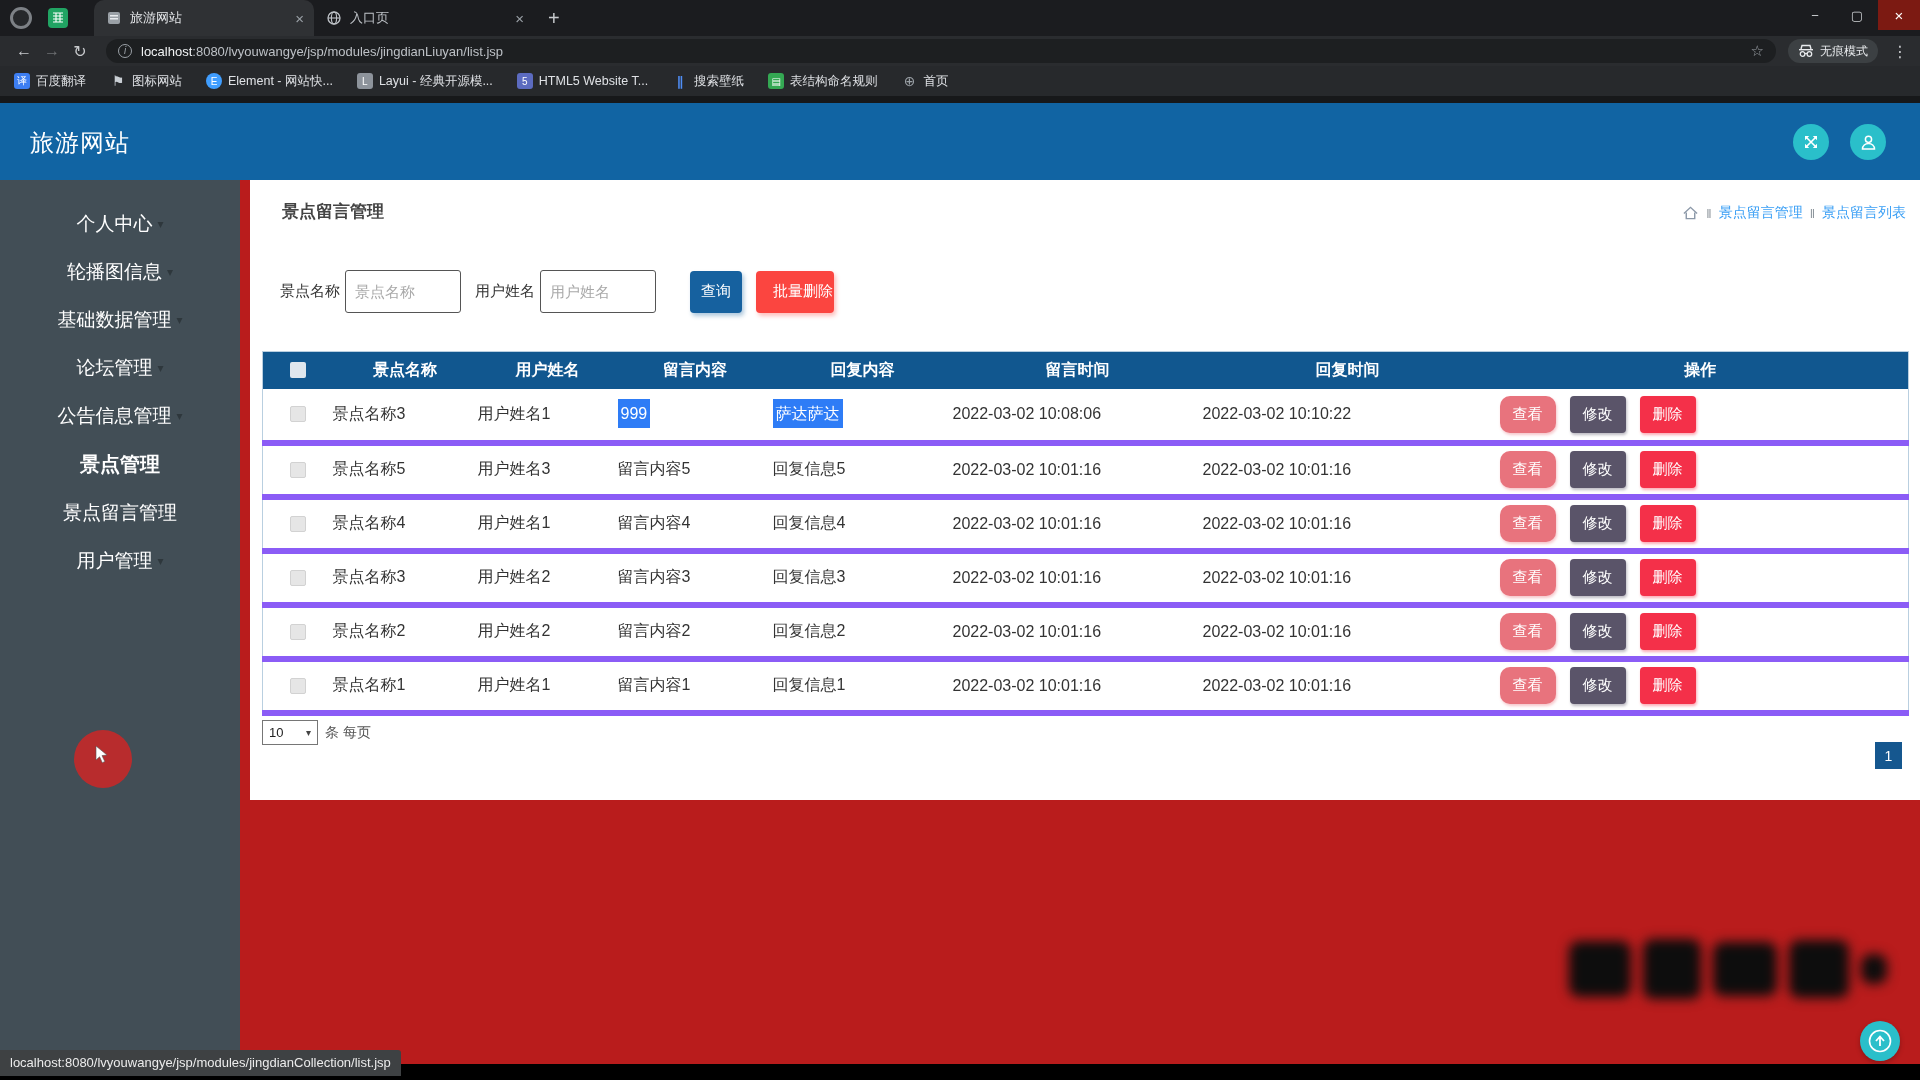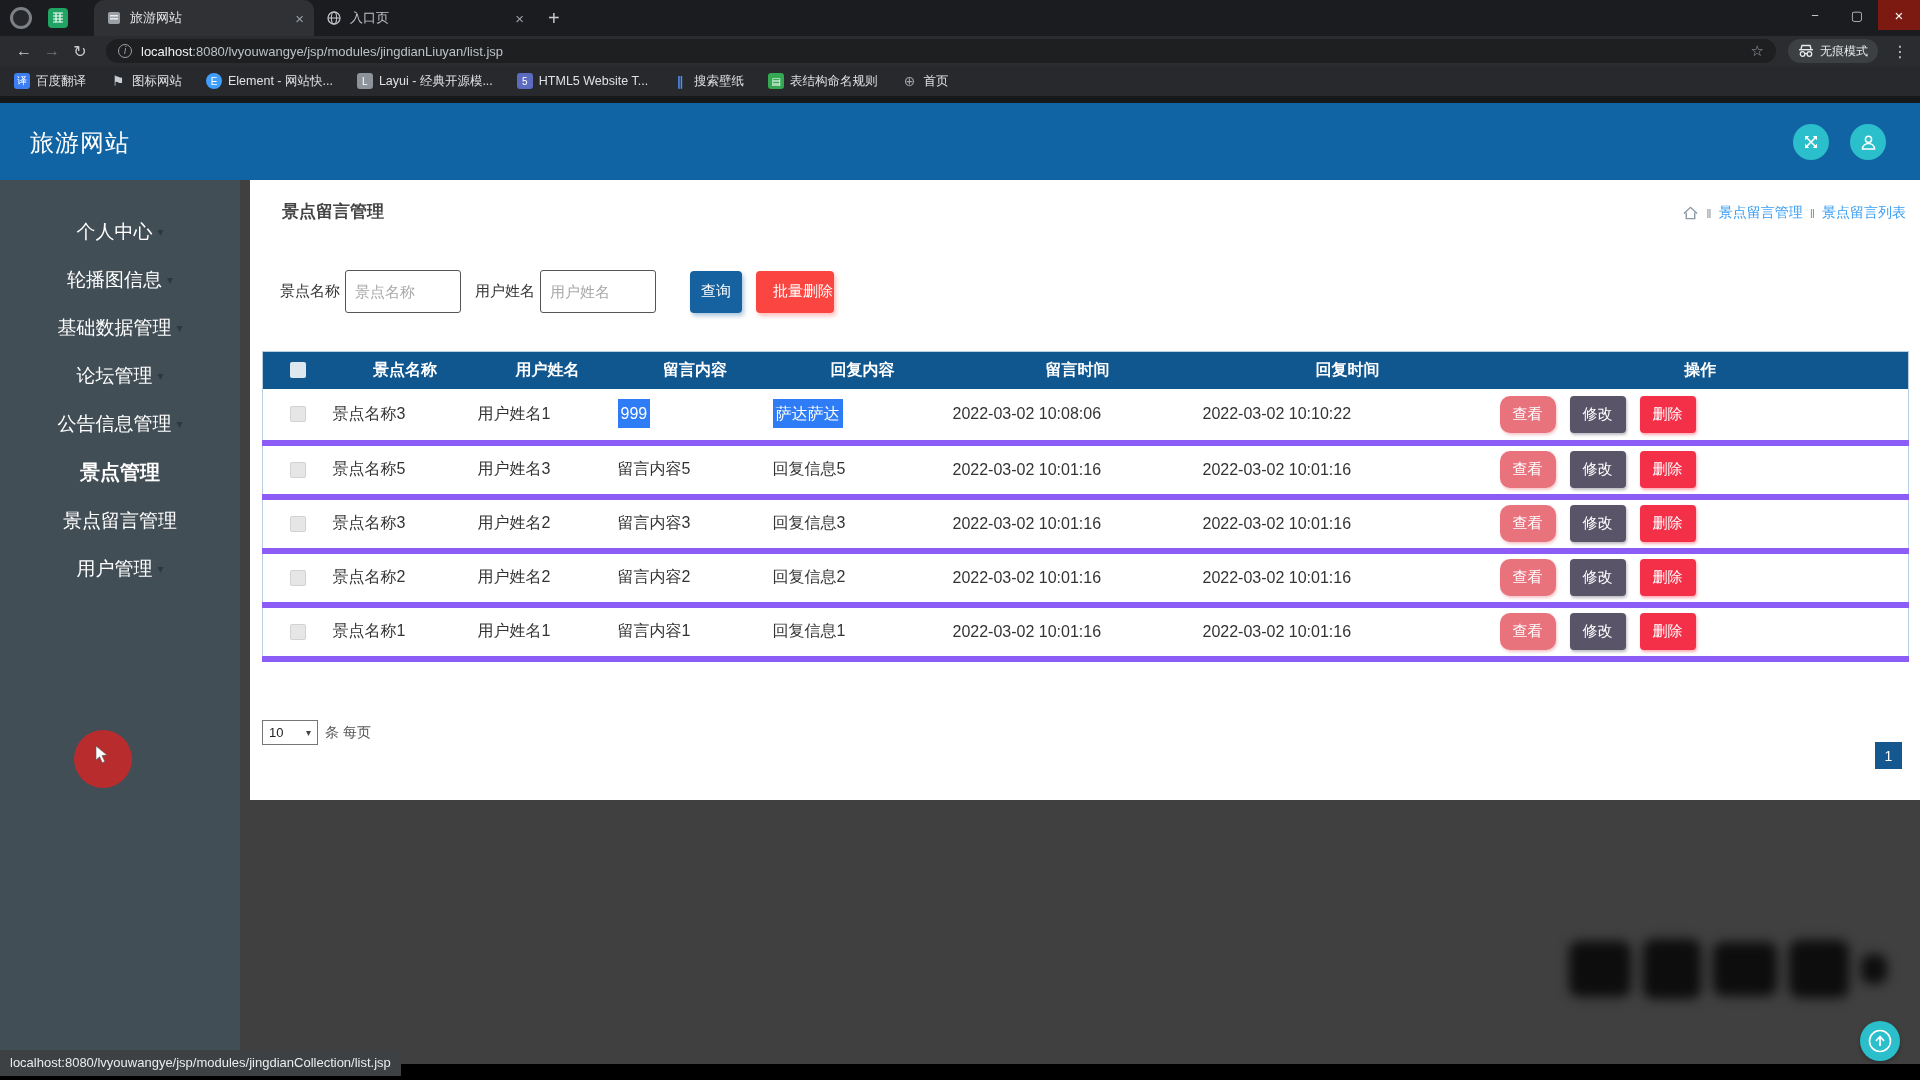--- a/index.html
+++ b/index.html
@@ -1,18 +1,18 @@
 <!DOCTYPE html>
 <html><head>
 <meta charset="utf-8">
 <style>
   * { margin:0; padding:0; box-sizing:border-box; }
   html,body { width:1920px; height:1080px; overflow:hidden; }
   body { font-family:"Liberation Sans","DejaVu Sans",sans-serif; }
-  .screen { position:relative; width:1920px; height:1080px; background:#404040; overflow:hidden; }
+  .screen { position:relative; width:1920px; height:1080px; background:#b91c1c; overflow:hidden; }
 
   
   .tabbar { position:absolute; left:0; top:0; width:1920px; height:36px; background:#1b1c1f; display:flex; align-items:center; }
   .win-logo { width:22px; height:22px; border-radius:50%; border:3px solid #7d8186; background:#26282b; margin-left:10px; }
   .ext-green { width:20px; height:20px; border-radius:4px; background:#21a463; margin-left:16px; display:flex; align-items:center; justify-content:center; }
   .ext-green svg { display:block; }
   .tab { height:36px; display:flex; align-items:center; padding:0 10px 0 12px; max-width:250px; min-width:220px; color:#bdc1c6; font-size:13px; position:relative; }
   .tab.active { background:#2f3134; border-radius:10px 10px 0 0; color:#e4e6e9; margin-left:26px; }
   .tab .favicon { width:16px; height:16px; margin-right:8px; flex:0 0 auto; }
   .tab .tab-title { flex:1; overflow:hidden; white-space:nowrap; }
@@ -39,21 +39,21 @@
   .chrome-gap { position:absolute; left:0; top:96px; width:1920px; height:7px; background:#17181a; }
 
   
   .app-header { position:absolute; left:0; top:103px; width:1920px; height:77px; background:#1164a3; }
   .app-title { position:absolute; left:30px; top:24px; color:#fff; font-size:24px; letter-spacing:1px; }
   .hdr-circle { position:absolute; width:36px; height:36px; border-radius:50%; background:#2abfca; top:21px; display:flex; align-items:center; justify-content:center; }
   .hdr-circle.expand { left:1793px; }
   .hdr-circle.user { left:1850px; }
 
   
-  .sidebar { position:absolute; left:0; top:180px; width:240px; height:884px; background:#424e56; padding-top:28px; }
+  .sidebar { position:absolute; left:0; top:180px; width:240px; height:884px; background:#424e56; padding-top:20px; }
   .side-item { position:relative; text-align:center; color:#fff; font-size:19px; padding:11px 0; white-space:nowrap; }
   .side-item .caret { color:#2e373c; font-size:12px; margin-left:5px; vertical-align:2px; }
   .side-item.active { font-weight:bold; font-size:20px; }
   .click-ring { position:absolute; left:74px; top:550px; width:58px; height:58px; border-radius:50%; background:rgba(200,40,40,.88); }
   .click-ring svg { position:absolute; left:21px; top:16px; }
 
   
   .main { position:absolute; left:250px; top:180px; width:1670px; height:620px; background:#ffffff; }
   .page-title { position:absolute; left:32px; top:20px; font-size:17px; font-weight:bold; color:#444; }
   .breadcrumb { position:absolute; right:14px; top:24px; display:flex; align-items:center; gap:7px; font-size:14px; }
@@ -296,20 +296,32 @@
         <td>留言内容5</td>
         <td>回复信息5</td>
         <td>2022-03-02 10:01:16</td>
         <td>2022-03-02 10:01:16</td>
         <td><span class="act-btn act-view">查看</span><span class="act-btn act-edit">修改</span><span class="act-btn act-del">删除</span></td>
       </tr>
       <tr>
         <td>
               <div class="cb row"></div>
             </td>
+        <td>景点名称4</td>
+        <td>用户姓名1</td>
+        <td>留言内容4</td>
+        <td>回复信息4</td>
+        <td>2022-03-02 10:01:16</td>
+        <td>2022-03-02 10:01:16</td>
+        <td><span class="act-btn act-view">查看</span><span class="act-btn act-edit">修改</span><span class="act-btn act-del">删除</span></td>
+      </tr>
+      <tr>
+        <td>
+              <div class="cb row"></div>
+            </td>
         <td>景点名称3</td>
         <td>用户姓名2</td>
         <td>留言内容3</td>
         <td>回复信息3</td>
         <td>2022-03-02 10:01:16</td>
         <td>2022-03-02 10:01:16</td>
         <td><span class="act-btn act-view">查看</span><span class="act-btn act-edit">修改</span><span class="act-btn act-del">删除</span></td>
       </tr>
       <tr>
         <td>

